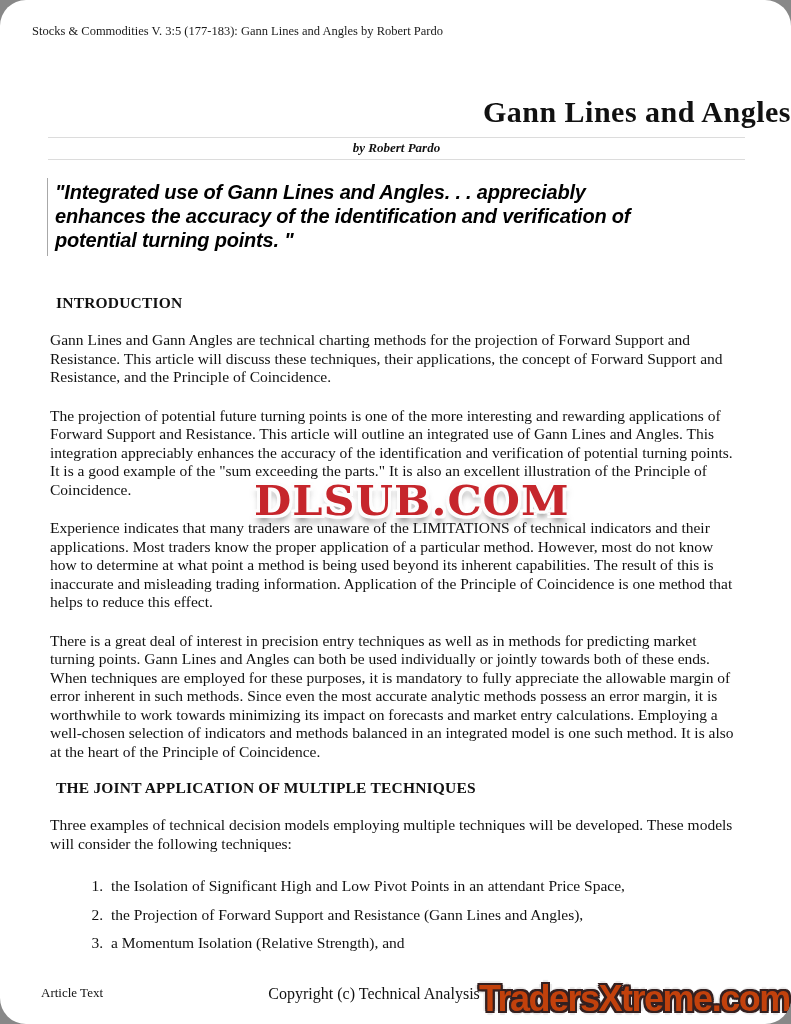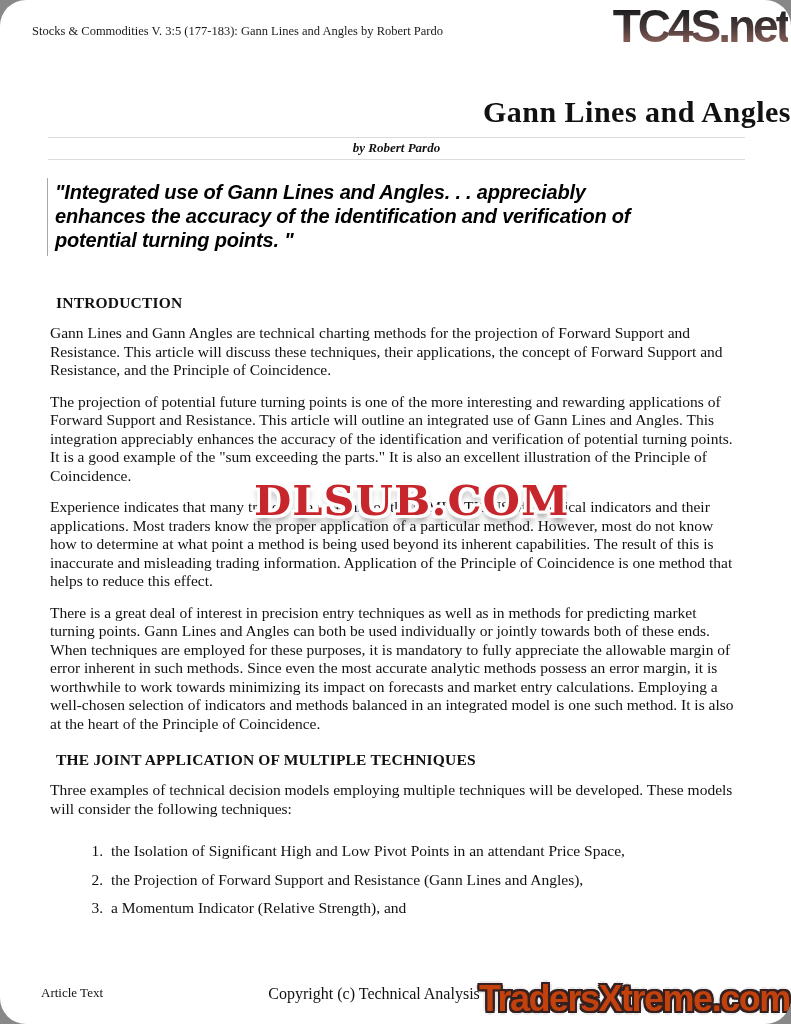--- a/index.html
+++ b/index.html
@@ -82,21 +82,21 @@
   .content { padding: 0 48px 0 50px; }
   .content h2 {
     margin: 18px 0 0 6px;
     font-size: 15.5px;
     line-height: 17px;
     font-weight: bold;
     letter-spacing: 0.2px;
   }
   .content h2.first { margin-top: 38px; }
   .content p {
-    margin-top: 13px;
+    margin-top: 20px;
     font-size: 15.5px;
     line-height: 18.5px;
   }
   .content ol {
     margin-top: 24px;
     padding-left: 57px;
   }
   .content ol li {
     font-size: 15.5px;
     line-height: 18.5px;
@@ -155,21 +155,20 @@
     font-size: 16px;
     white-space: nowrap;
   }
 </style>
 </head>
 <body>
 
 <div class="page">
 
   <div class="src-line">Stocks &amp; Commodities V. 3:5 (177-183): Gann Lines and Angles by Robert Pardo</div>
-  <div class="tc4s">TC4S.net</div>
 
   <h1 class="title">Gann Lines and Angles</h1>
 
   <div class="byline-wrap">
     <div class="byline">by Robert Pardo</div>
   </div>
 
   <div class="quote">"Integrated use of Gann Lines and Angles. . . appreciably enhances the accuracy of the identification and verification of potential turning points. "</div>
 
   <div class="content">
@@ -180,21 +179,21 @@
 
     <p>Experience indicates that many traders are unaware of the LIMITATIONS of technical indicators and their applications. Most traders know the proper application of a particular method. However, most do not know how to determine at what point a method is being used beyond its inherent capabilities. The result of this is inaccurate and misleading trading information. Application of the Principle of Coincidence is one method that helps to reduce this effect.</p>
     <p>There is a great deal of interest in precision entry techniques as well as in methods for predicting market turning points. Gann Lines and Angles can both be used individually or jointly towards both of these ends. When techniques are employed for these purposes, it is mandatory to fully appreciate the allowable margin of error inherent in such methods. Since even the most accurate analytic methods possess an error margin, it is worthwhile to work towards minimizing its impact on forecasts and market entry calculations. Employing a well-chosen selection of indicators and methods balanced in an integrated model is one such method. It is also at the heart of the Principle of Coincidence.</p>
 
     <h2>THE JOINT APPLICATION OF MULTIPLE TECHNIQUES</h2>
     <p>Three examples of technical decision models employing multiple techniques will be developed. These models will consider the following techniques:</p>
 
     <ol>
       <li>the Isolation of Significant High and Low Pivot Points in an attendant Price Space,</li>
       <li>the Projection of Forward Support and Resistance (Gann Lines and Angles),</li>
-      <li>a Momentum Indicator (Relative Strength), and</li>
+      <li>a Momentum Isolation (Relative Strength), and</li>
     </ol>
 
   </div>
 
   <div class="dlsub">DLSUB.COM</div>
 
   <div class="footer-left">Article Text</div>
   <div class="footer-center">Copyright (c) Technical Analysis Inc.</div>
   <div class="tx">TradersXtreme.com</div>
 

